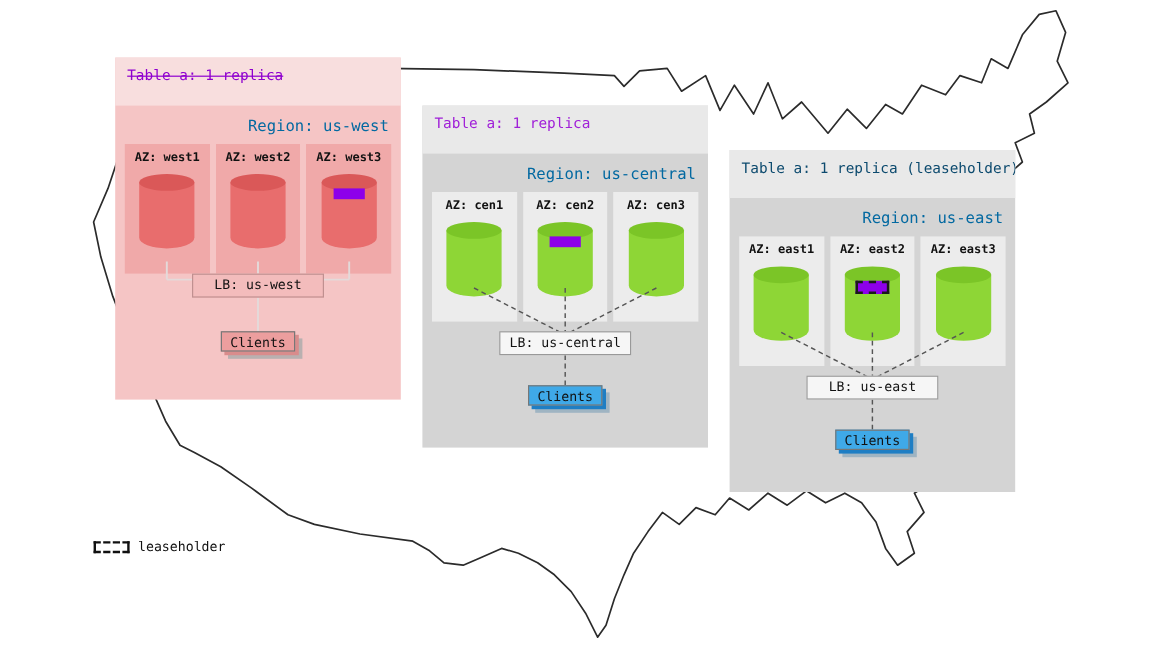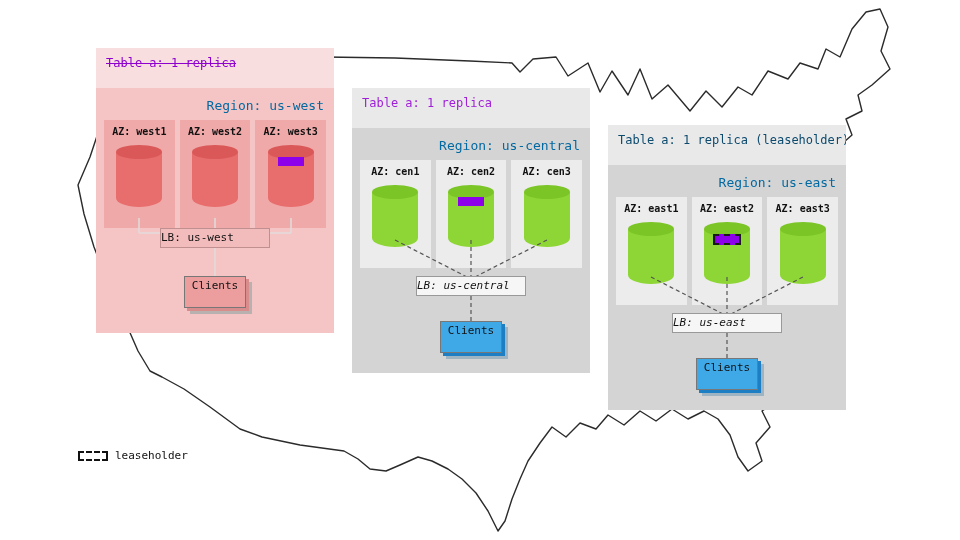--- a/index.html
+++ b/index.html
@@ -32,25 +32,25 @@
   .red .cyl-body   { background: #e86d6d; }
   .red .cyl-top    { background: #da5858; }
   .green .cyl-body { background: #8ed636; }
   .green .cyl-top  { background: #7bc527; }
 
   .replica { position: absolute; left: 50%; top: 12px; transform: translateX(-50%); width: 26px; height: 9px; background: #8d00ea; }
   .replica.leaseholder { border: 2px dashed #1a1a1a; width: 28px; height: 11px; }
 
   .connectors { position: absolute; left: 0; top: 0; width: 238px; height: 285px; pointer-events: none; }
 
-  .lb-box { position: absolute; left: 64px; width: 110px; height: 20px; line-height: 18px; font-size: 11px; border: 1px solid #999; }
+  .lb-box { position: absolute; left: 64px; width: 110px; height: 20px; line-height: 18px; text-align: center; font-size: 11px; border: 1px solid #999; }
   .west .lb-box    { top: 180px; background: #f3bcbc; border-color: #c09090; }
-  .central .lb-box, .east .lb-box { top: 188px; background: #f6f6f6; font-style: italic; }
-
-  .clients { position: absolute; left: 88px; width: 62px; height: 32px; line-height: 18px; text-align: center; font-size: 11px; border: 1px solid #777; color: #111; }
+  .central .lb-box, .east .lb-box { top: 188px; background: #f6f6f6; }
+
+  .clients { position: absolute; left: 88px; width: 62px; height: 17px; line-height: 18px; text-align: center; font-size: 11px; border: 1px solid #777; color: #111; }
   .west .clients { top: 228px; background: #ec9e9e; box-shadow: 3px 3px 0 #d98c8c, 6px 6px 0 #b9b0b0; }
   .central .clients, .east .clients { top: 233px; background: #3fa9e8; box-shadow: 3px 3px 0 #1e7ec4, 6px 6px 0 #9fb4c2; }
 
   .legend { position: absolute; left: 78px; top: 449px; display: flex; align-items: center; gap: 7px; font-size: 11px; }
   .legend-box { width: 30px; height: 10px; border: 2px dashed #111; background: #fff; }
 </style>
 </head>
 <body>
 
 <svg class="map-svg" viewBox="0 0 960 540">

